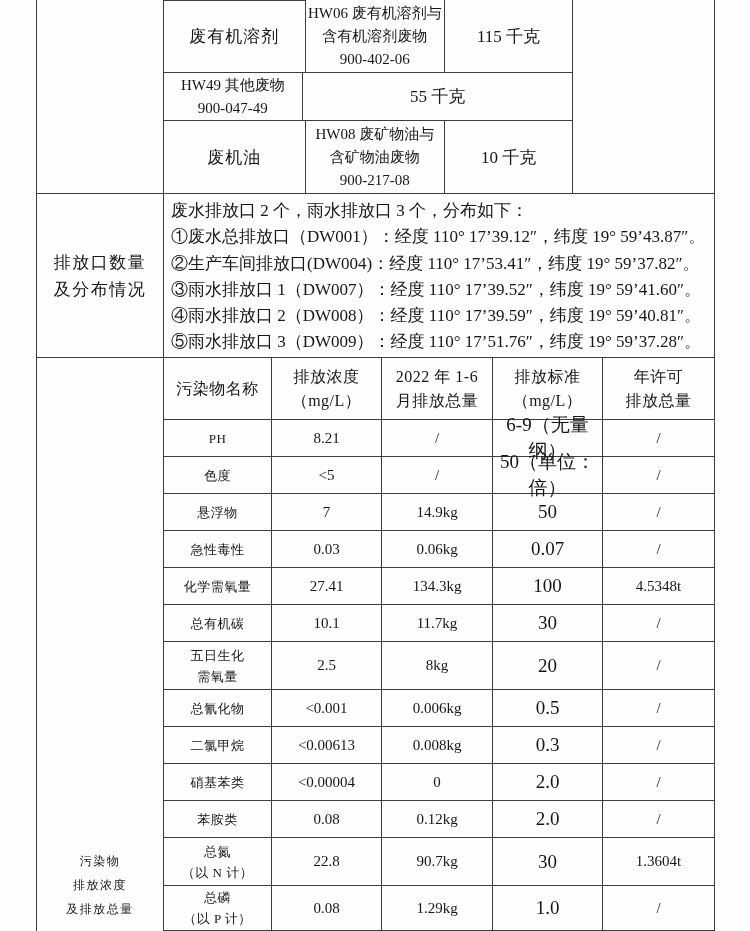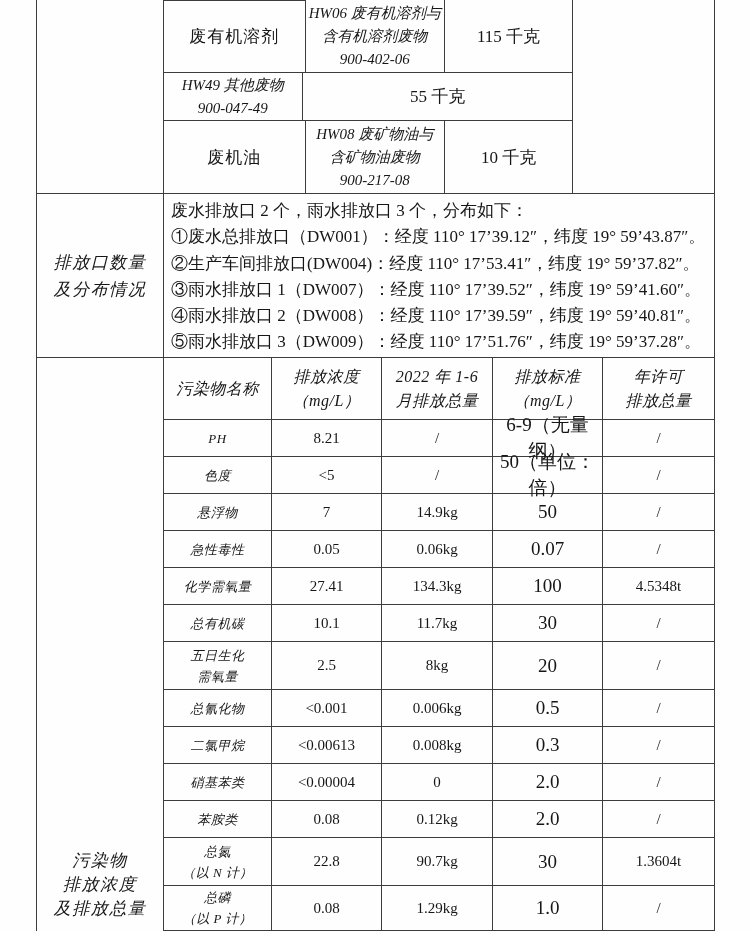--- a/index.html
+++ b/index.html
@@ -12,21 +12,21 @@
     width:750px; height:931px;
     font-family:"Liberation Serif","DejaVu Serif",serif;
     color:var(--tc);
   }
   .sheet{ position:relative; width:750px; height:931px; background:#fefefe; overflow:hidden; }
   .tbl{
     position:absolute; left:36px; top:0; width:679px; height:931px;
     border-left:1px solid var(--bc); border-right:1px solid var(--bc);
   }
   .frag{ position:absolute; left:126px; top:0; width:143px; height:1px; background:var(--bc); }
-  .pre{ white-space:pre-line;font-style:italic; }
+  .pre{ white-space:pre-line; }
   .cell{ display:flex; align-items:center; justify-content:center; text-align:center; }
 
   
   .sec1{ height:194px; display:flex; border-bottom:1px solid var(--bc); }
   .s1-head{ width:127px; border-right:1px solid var(--bc); }
   .s1-rows{ width:409px; display:flex; flex-direction:column; }
   .s1-row{ display:flex; }
   .s1-row.h73{ height:73px; border-bottom:1px solid var(--bc); }
   .s1-row.h48{ height:48px; border-bottom:1px solid var(--bc); }
   .s1-row.hlast{ flex:1; }
@@ -43,21 +43,21 @@
     font-size:17px; line-height:27px; letter-spacing:1.5px;
   }
   .s2-body{ flex:1; padding:4px 4px 0 7px; }
   .o-line{ font-size:17px; line-height:26.3px; white-space:nowrap; }
 
   
   .sec3{ height:573px; display:flex; }
   .s3-head{
     width:127px; border-right:1px solid var(--bc);
     display:flex; align-items:flex-end; justify-content:center; text-align:center;
-    font-size:17px; line-height:24px; letter-spacing:1.5px; padding-bottom:10px;
+    font-size:12px; line-height:24px; letter-spacing:1.5px; padding-bottom:10px;
   }
   .s3-table{ flex:1; display:flex; flex-direction:column; }
   .p-row{ display:flex; border-bottom:1px solid var(--bc); }
   .p-row.hdr{ height:62px; }
   .p-row.r37{ height:37px; }
   .p-row.r48{ height:48px; }
   .p-row.r45{ height:45px; }
   .c0{ width:108px; border-right:1px solid var(--bc); font-size:13px; line-height:21px; letter-spacing:0.5px; }
   .c1{ width:110px; border-right:1px solid var(--bc); font-size:15px; }
   .c2{ width:111px; border-right:1px solid var(--bc); font-size:15px; }
@@ -145,21 +145,21 @@
         </div>
         <div class="p-row r37">
           <div class="cell c0 pre">悬浮物</div>
           <div class="cell c1">7</div>
           <div class="cell c2">14.9kg</div>
           <div class="cell c3">50</div>
           <div class="cell c4">/</div>
         </div>
         <div class="p-row r37">
           <div class="cell c0 pre">急性毒性</div>
-          <div class="cell c1">0.05</div>
+          <div class="cell c1">0.03</div>
           <div class="cell c2">0.06kg</div>
           <div class="cell c3">0.07</div>
           <div class="cell c4">/</div>
         </div>
         <div class="p-row r37">
           <div class="cell c0 pre">化学需氧量</div>
           <div class="cell c1">27.41</div>
           <div class="cell c2">134.3kg</div>
           <div class="cell c3">100</div>
           <div class="cell c4">4.5348t</div>

